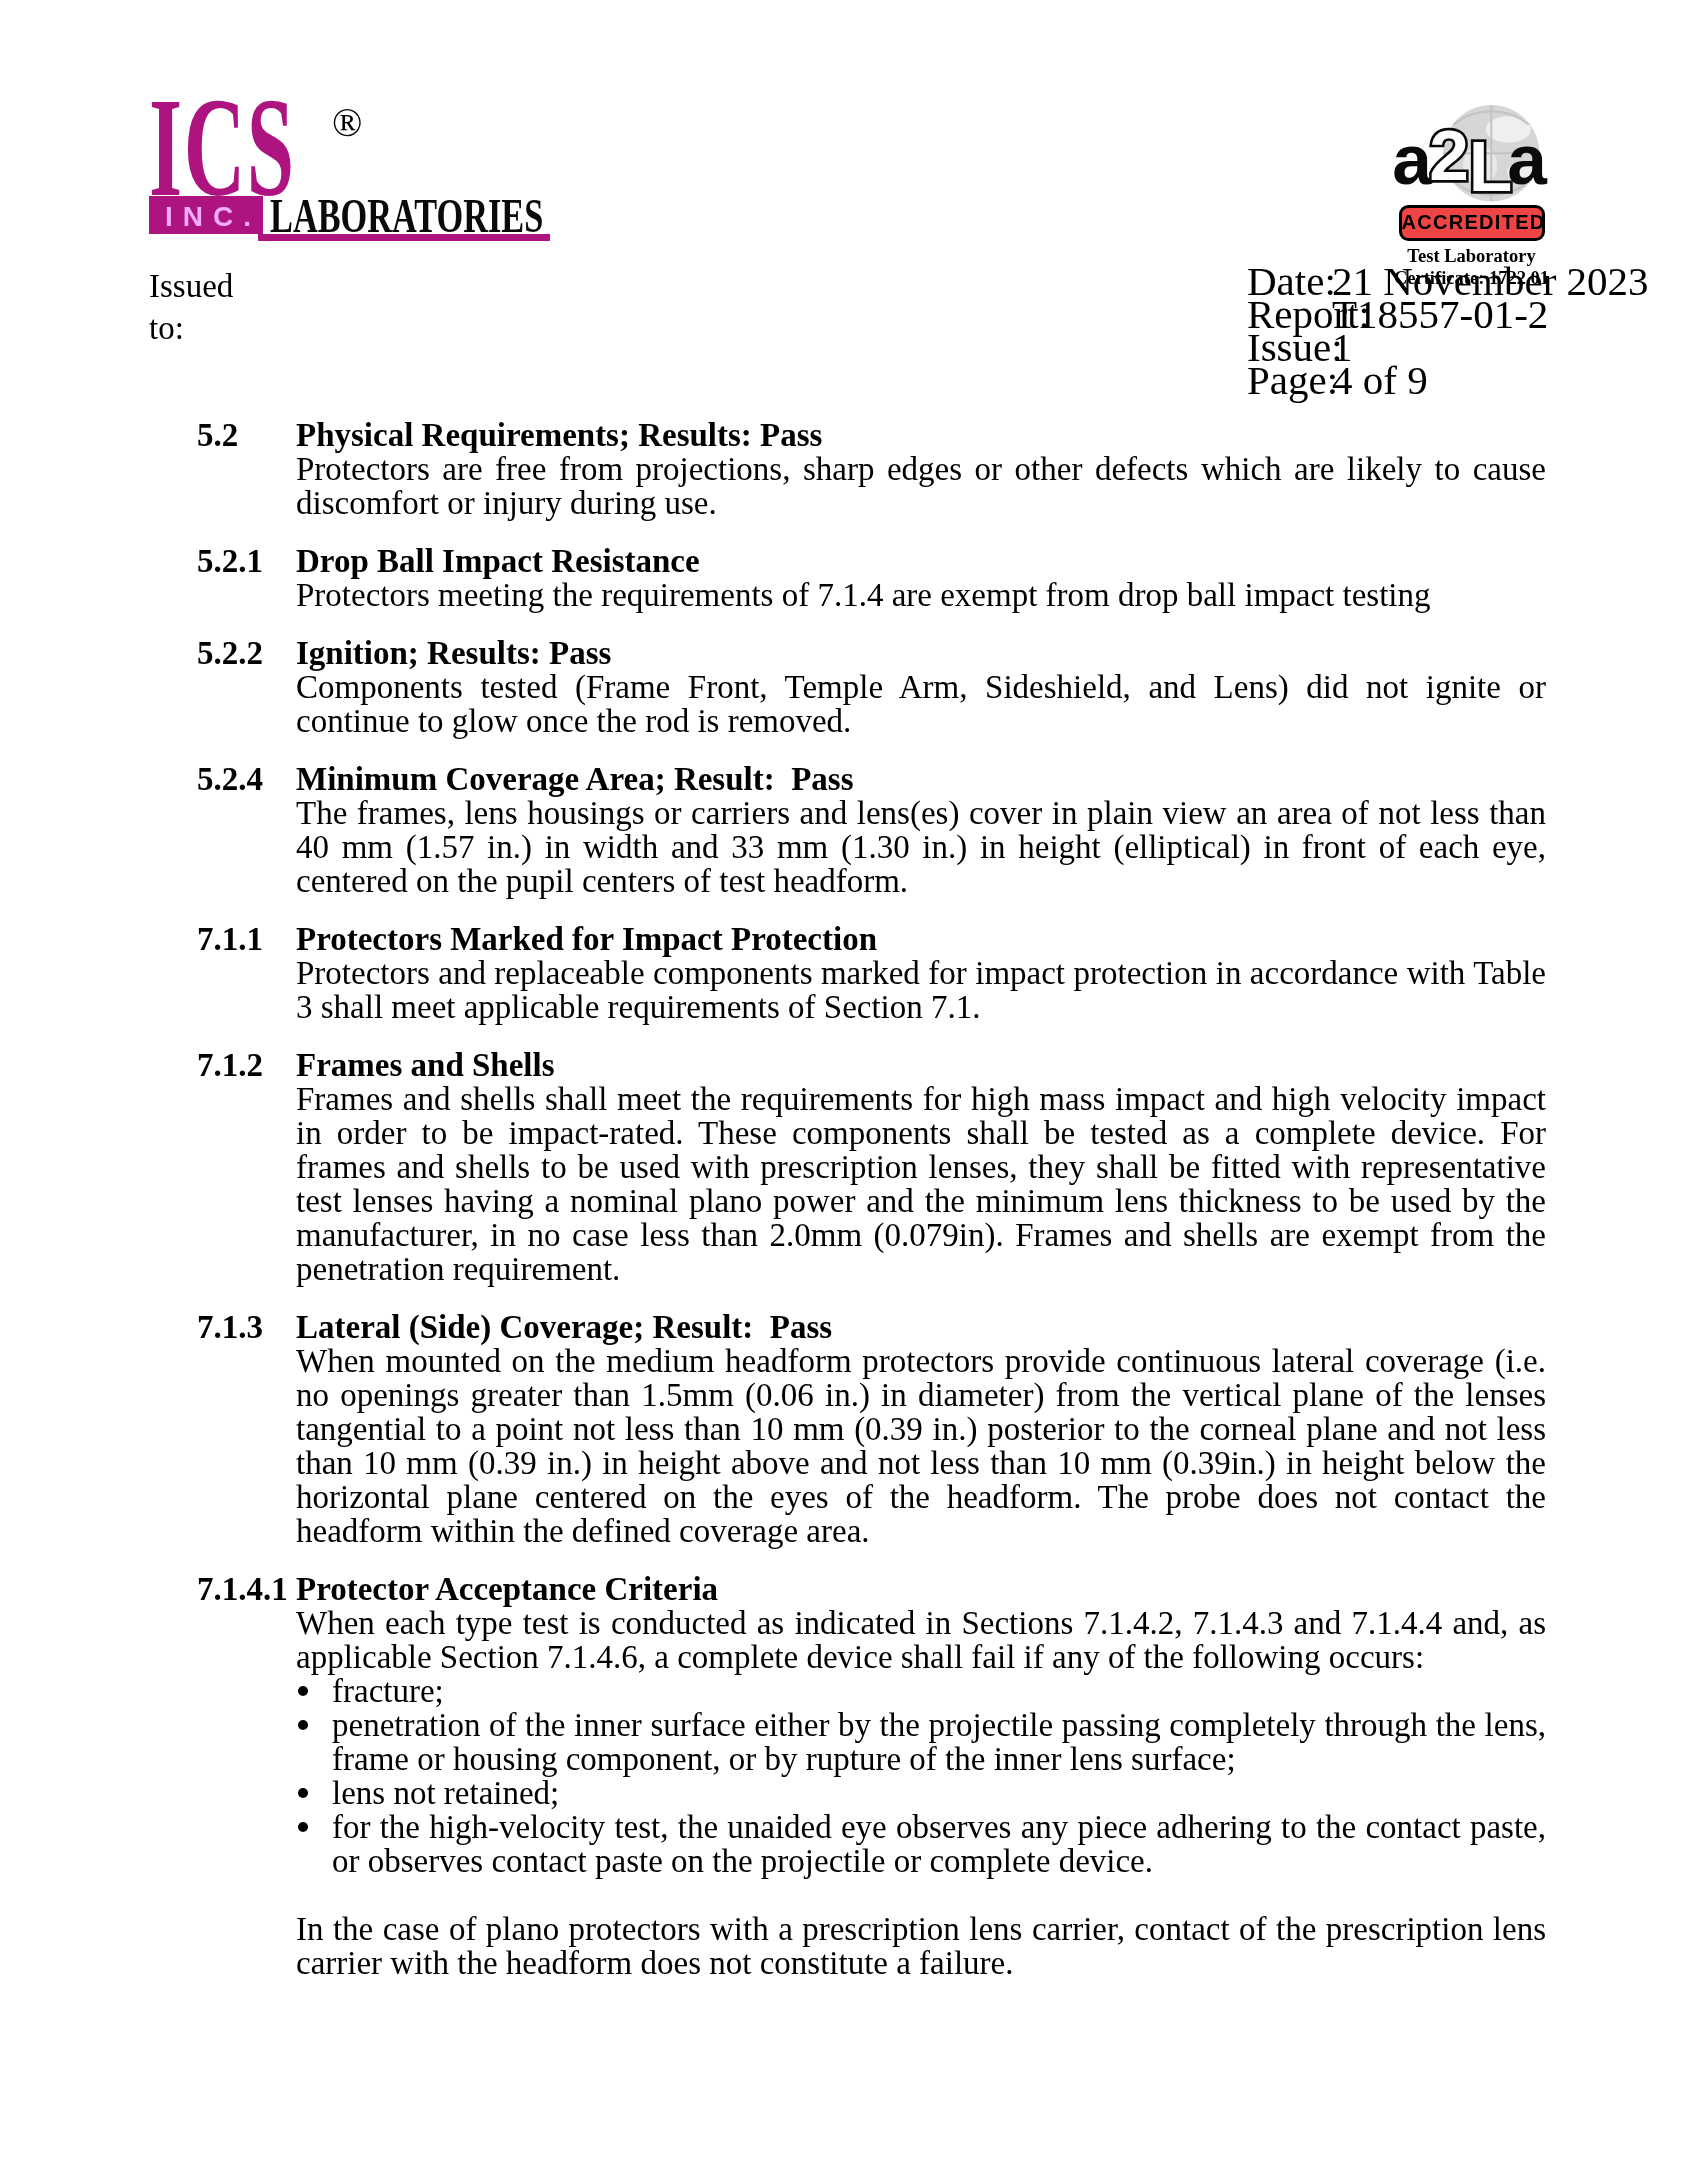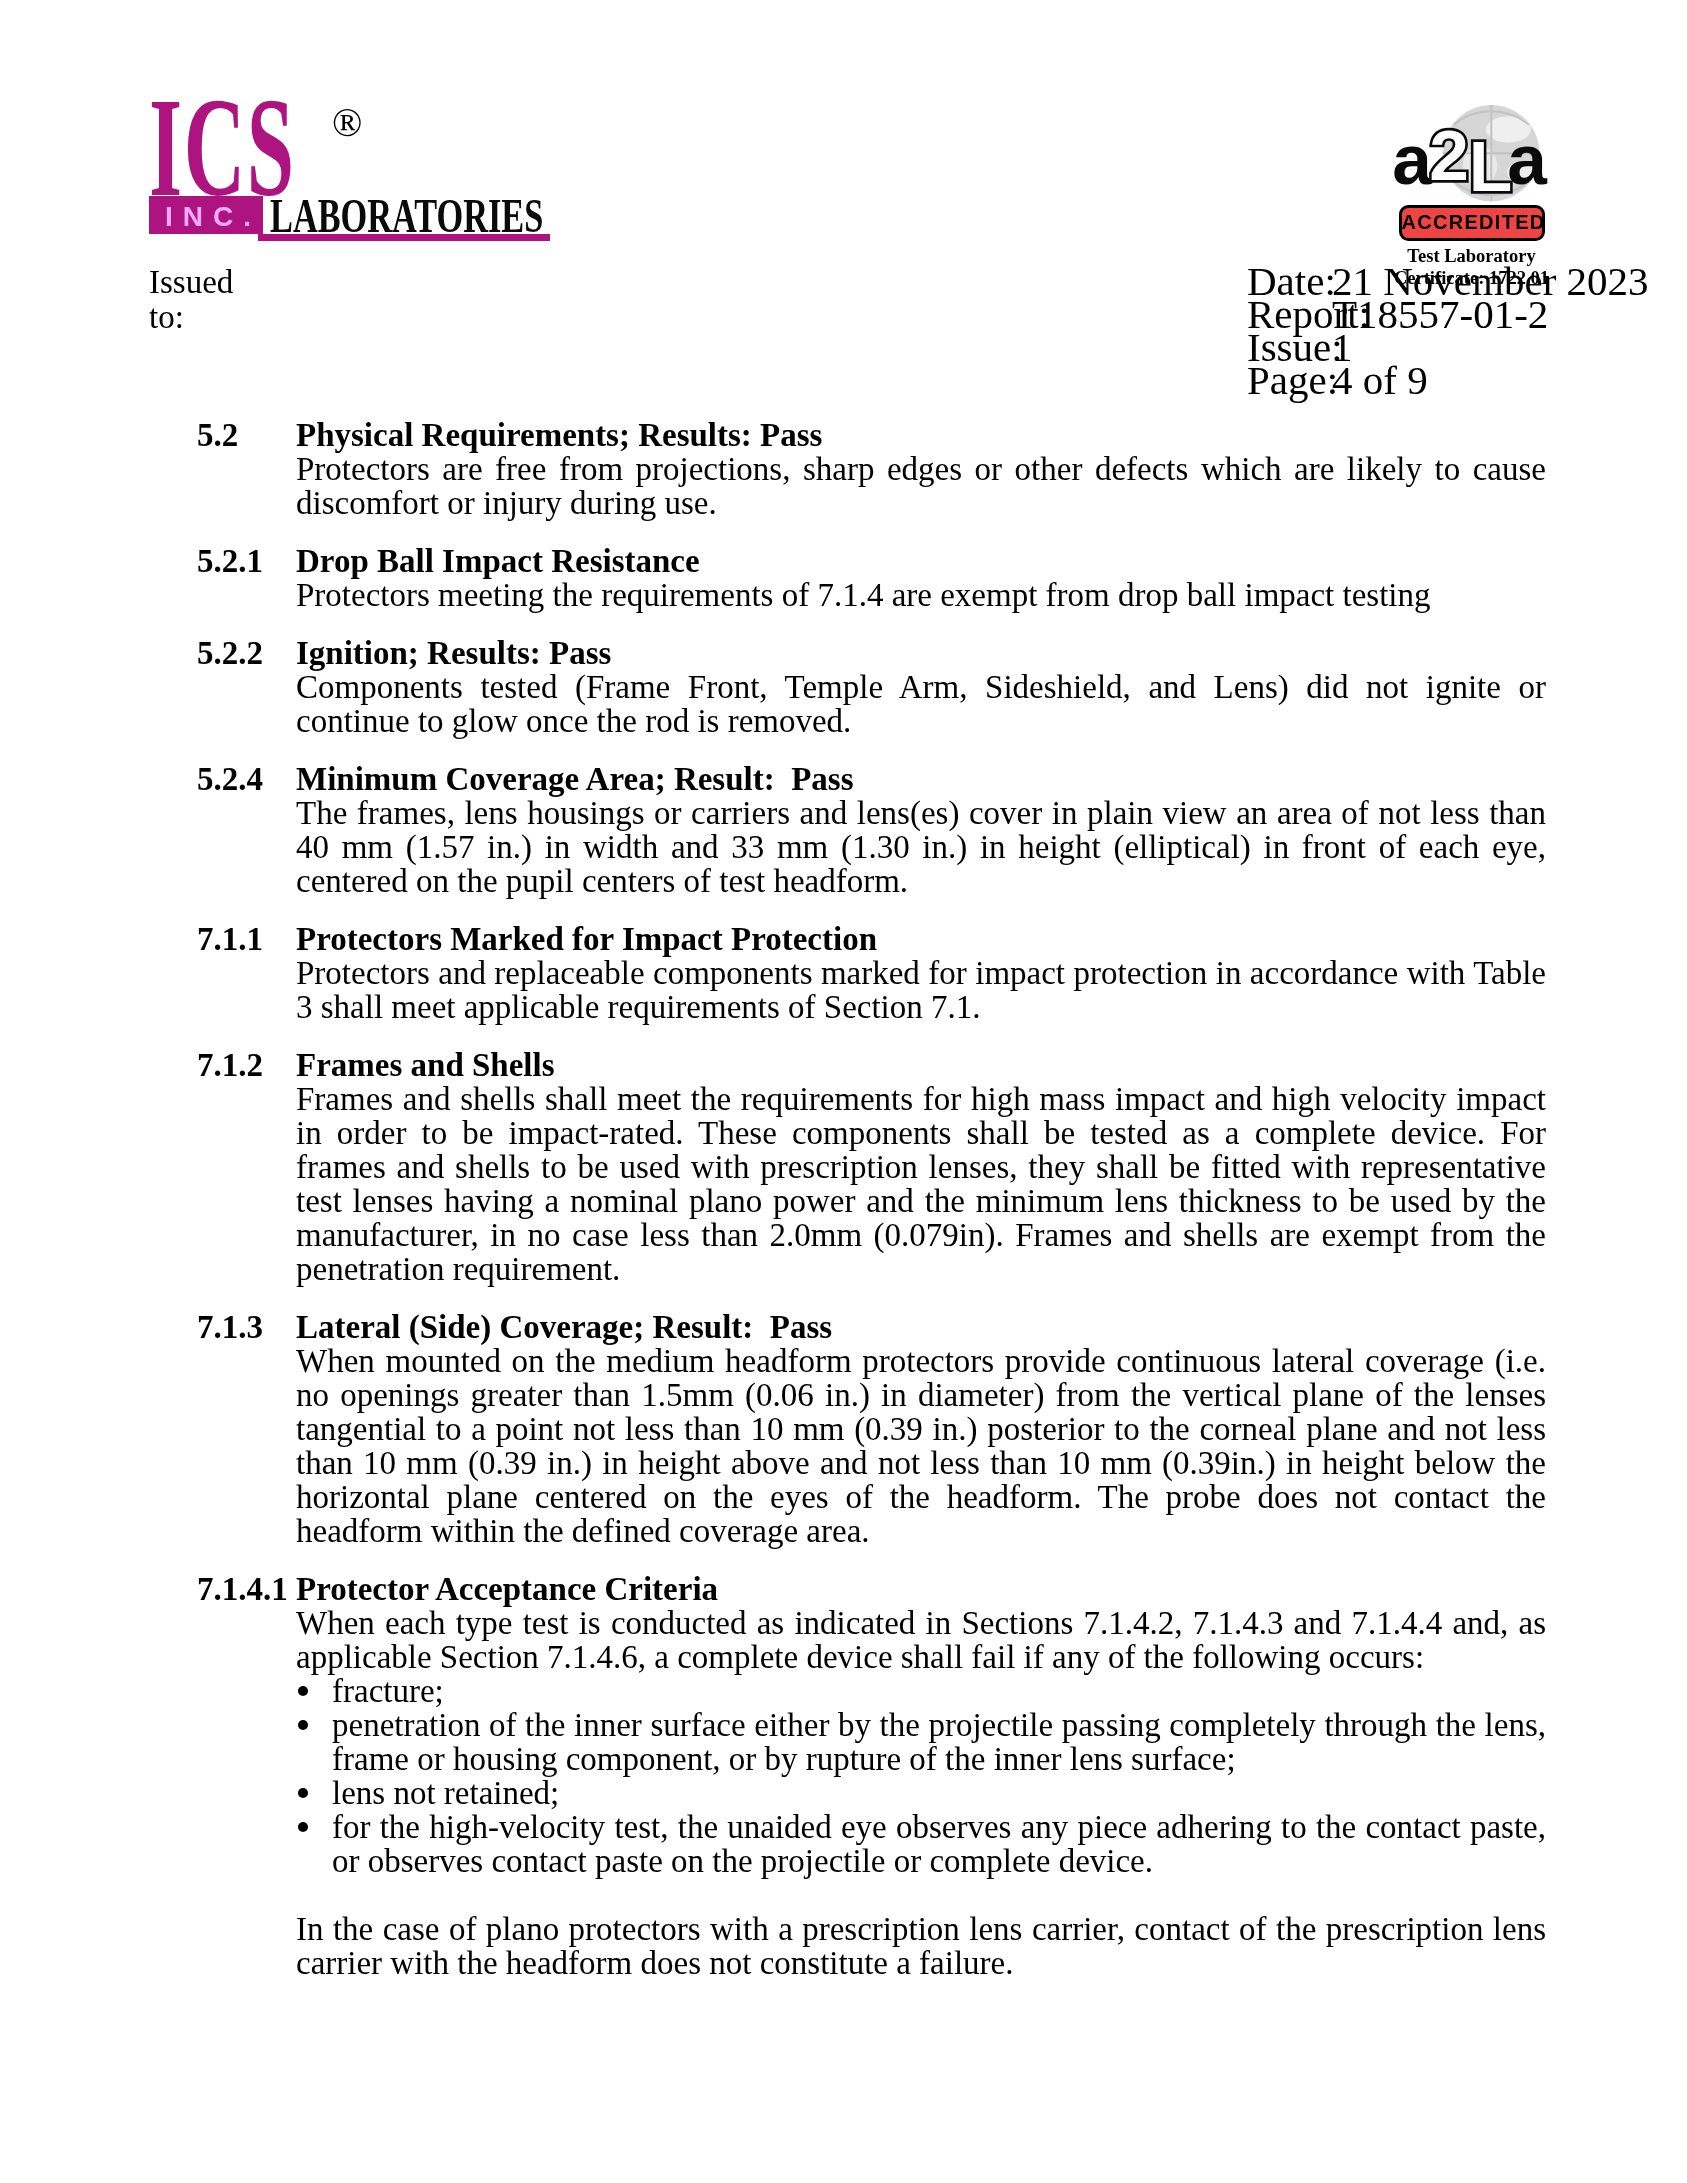--- a/index.html
+++ b/index.html
@@ -49,21 +49,21 @@
   .acc-box{
     margin:1.3px auto 0;width:140px;
     border:3.3px solid #000;border-radius:9.3px;background:#ef4444;
     font-family:"Liberation Sans",sans-serif;font-weight:bold;
     font-size:20px;letter-spacing:1.3px;padding:2.6px 0 4px;
   }
   .acc-t1,.acc-t2{font-weight:bold;font-size:18.5px;line-height:22px;}
   .acc-t1{margin-top:4.6px;}
 
   
-  .issued{position:absolute;left:149px;top:265px;display:flex;font-size:33px;line-height:35px;}
+  .issued{position:absolute;left:149px;top:265px;display:flex;font-size:33px;line-height:42px;}
   .issued-label{width:122px;flex-shrink:0;}
   .issued-lines div{white-space:nowrap;}
   .meta{position:absolute;left:1247px;top:265px;font-size:41px;line-height:33px;}
   .meta-row{display:flex;}
   .meta-label{width:85px;flex-shrink:0;}
   .meta-value{white-space:nowrap;}
 
   
   .sections{position:absolute;left:149px;top:418px;width:1397px;font-size:33px;line-height:34px;}
   .section{display:flex;margin-bottom:24px;margin-left:48px;}

